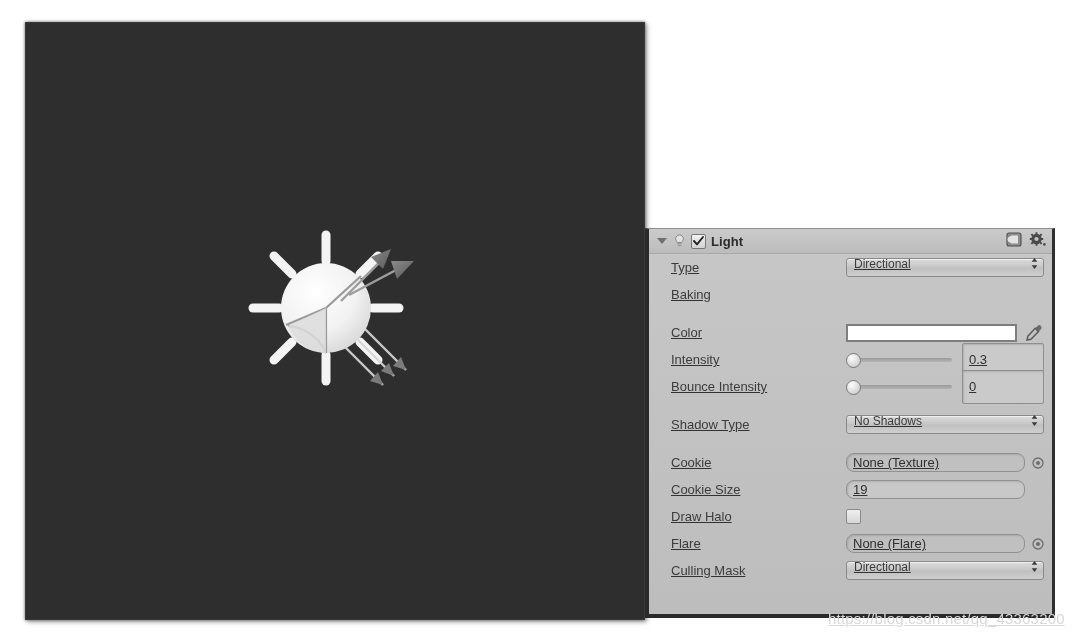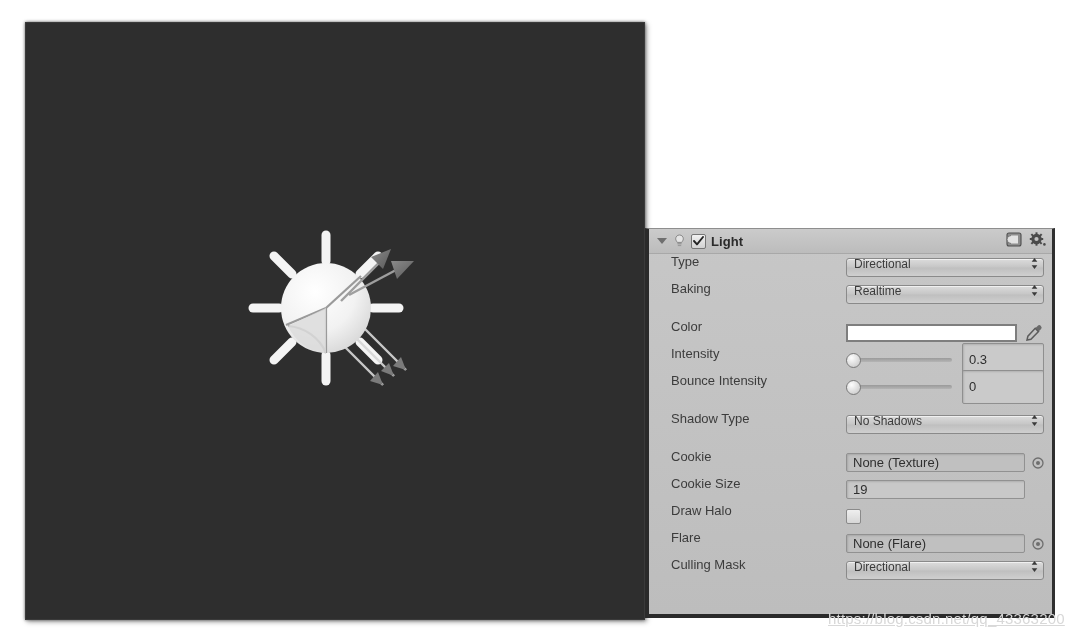--- a/index.html
+++ b/index.html
@@ -91,23 +91,25 @@
     font-weight: bold;
     font-size: 13px;
     color: #2b2b2b;
     letter-spacing: 0.1px;
   }
   .hdr-right { margin-left: auto; display: flex; align-items: center; gap: 7px; }
 
   
   .row {
     display: flex;
+    align-items: center;
     height: 27px;
     padding-left: 22px;
     padding-right: 8px;
+    text-decoration: underline;
   }
   .row.gap { margin-top: 11px; }
   .row .lbl {
     width: 175px;
     flex: none;
     color: #3c3c3c;
     font-size: 13px;
   }
   .row .ctl { flex: 1; display: flex; align-items: center; }
 
@@ -137,21 +139,21 @@
     font-family: "DejaVu Sans", sans-serif;
   }
 
   
   .textfield {
     flex: 1;
     height: 19px;
     box-sizing: border-box;
     background: #c8c8c8;
     border: 1px solid #919191;
-    border-radius: 2px;
+    border-radius: 8px;
     display: flex;
     align-items: center;
     padding: 0 6px;
     font-size: 13px;
     color: #2f2f2f;
     box-shadow: inset 1px 1px 2px rgba(0,0,0,0.13);
   }
   .objfield { background: #c0c0c0; }
   .picker-dot {
     width: 13px; height: 13px;
@@ -351,29 +353,20 @@
           <span class="stepper-glyph"><svg width="7" height="13" viewBox="0 0 7 13">
                 <polygon points="3.5,1 6.3,4.7 0.7,4.7" fill="#3a3a3a"></polygon>
                 <polygon points="3.5,12 6.3,8.3 0.7,8.3" fill="#3a3a3a"></polygon>
               </svg></span>
         </div>
       </div>
     </div>
 
     <div class="row">
       <div class="lbl">Baking</div>
-      <div class="ctl">
-        <div class="dropdown">
-          <span class="dval">Realtime</span>
-          <span class="stepper-glyph"><svg width="7" height="13" viewBox="0 0 7 13">
-                <polygon points="3.5,1 6.3,4.7 0.7,4.7" fill="#3a3a3a"></polygon>
-                <polygon points="3.5,12 6.3,8.3 0.7,8.3" fill="#3a3a3a"></polygon>
-              </svg></span>
-        </div>
-      </div>
     </div>
 
     <div class="row gap">
       <div class="lbl">Color</div>
       <div class="ctl">
         <div class="colorfield"></div>
         <span class="eyedropper">
           <svg width="18" height="18" viewBox="0 0 18 18">
             <path d="M12.6 1.9 a2.3 2.3 0 0 1 3.3 3.3 l-2.1 2.1 -3.3 -3.3 z" fill="#6a6a6a"></path>
             <path d="M10.2 4.3 l3.3 3.3 -7.6 7.6 -3.9 0.9 0.9 -3.9 z" fill="none" stroke="#5c5c5c" stroke-width="1.5"></path>

